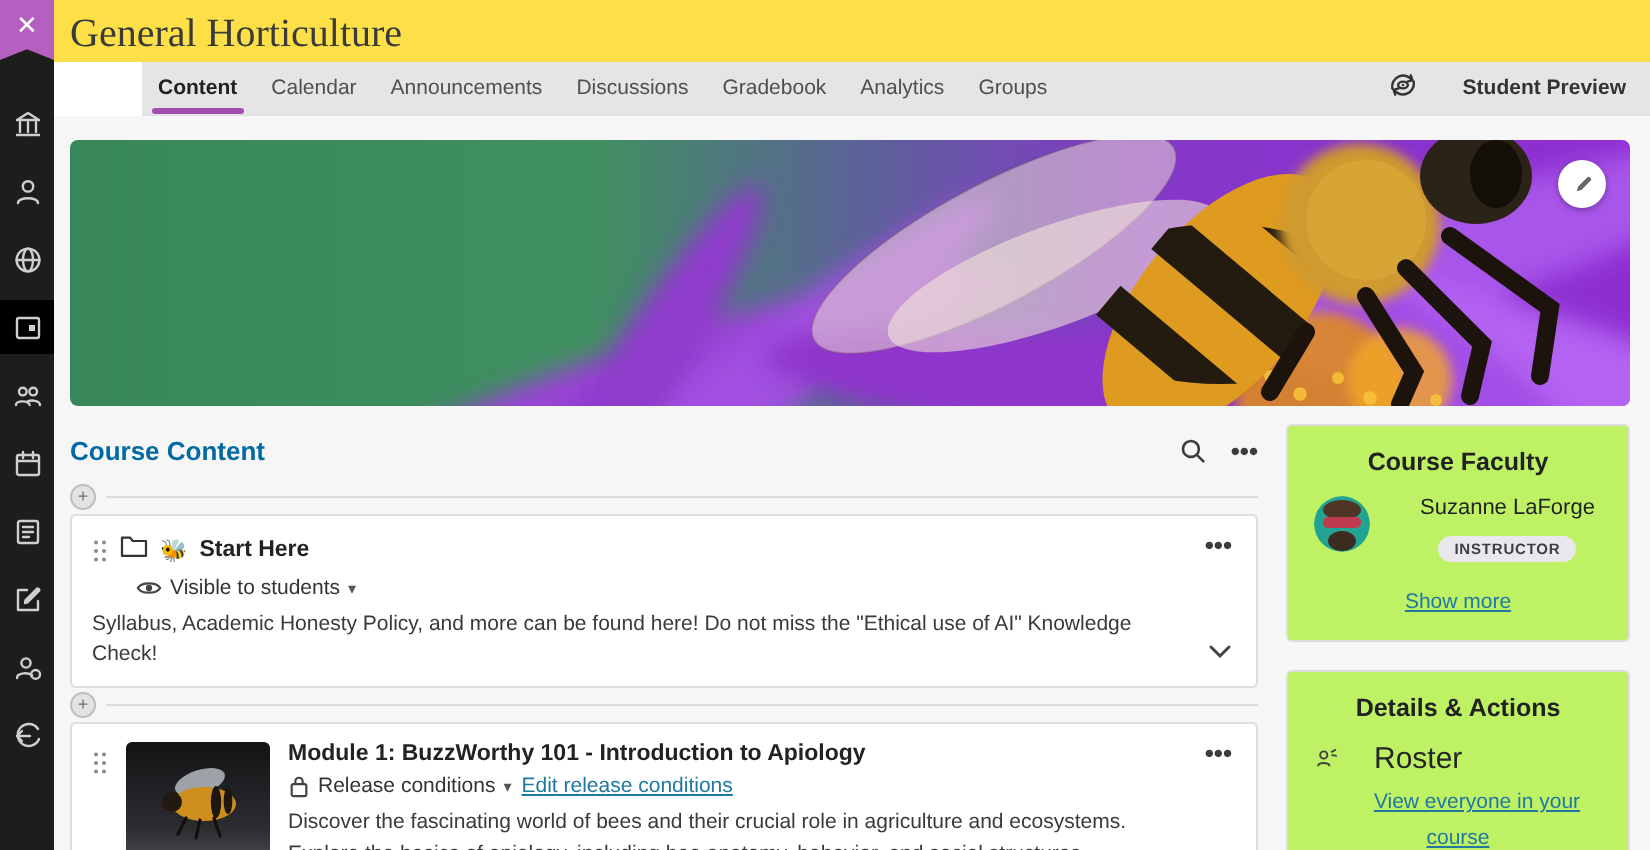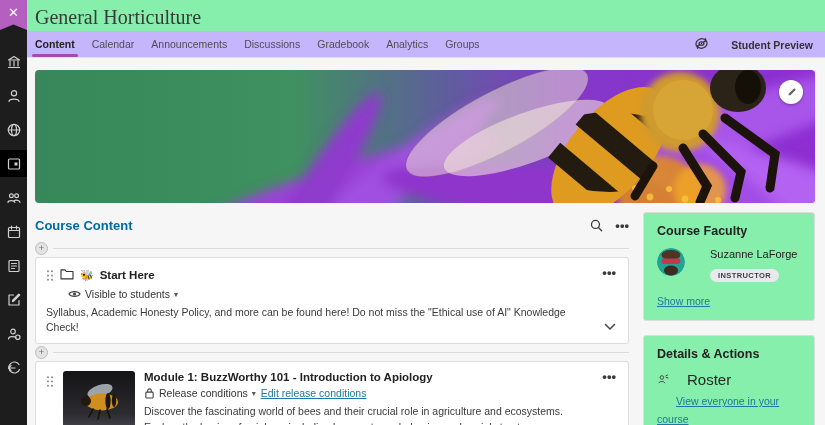--- a/index.html
+++ b/index.html
@@ -11,24 +11,24 @@
   .sidenav { width:27px; background:#1d1d1d; flex:none; display:flex; flex-direction:column; align-items:center; z-index:5; }
   .close-tile { width:27px; height:30px; background:#b55fc0; display:flex; align-items:center; justify-content:center;
     color:#fff; font-size:13px; cursor:pointer; clip-path:polygon(0 0,100% 0,100% 100%,50% 82%,0 100%); padding-bottom:5px; }
   .nav-icons { display:flex; flex-direction:column; align-items:center; margin-top:18px; }
   .nav-btn { width:27px; height:27px; display:flex; align-items:center; justify-content:center; margin-bottom:7px; cursor:pointer; }
   .nav-btn.active { background:#000; }
   .nav-btn svg { stroke:#cfcfcf; fill:none; stroke-width:1.2; stroke-linecap:round; stroke-linejoin:round; }
 
   
   .main { flex:1; display:flex; flex-direction:column; min-width:0; }
-  .page-header { background:#86efac; padding:6px 10px 2px 8px; }
+  .page-header { background:#fde047; padding:6px 10px 2px 8px; }
   .course-title { font-family:"Liberation Serif", serif; font-weight:400; font-size:20px; color:#3a3a3a; }
 
-  .tabbar { background:#c4b5fd; display:flex; align-items:flex-end; padding:0 12px 0 8px; border-bottom:1px solid #e2e2e2; height:27px; }
+  .tabbar { background:#e5e5e5; display:flex; align-items:flex-end; padding:0 12px 0 8px; border-bottom:1px solid #e2e2e2; height:27px;margin-left:44px; }
   .tabs { display:flex; list-style:none; gap:17px; }
   .tab { font-size:10.5px; color:#4f4f4f; padding:5px 0 7px; position:relative; cursor:pointer; white-space:nowrap; }
   .tab.active { color:#222; font-weight:bold; }
   .tab.active::after { content:""; position:absolute; left:-3px; right:-3px; bottom:0; height:3px; background:#a24bb0; border-radius:2px; }
   .tab-spacer { flex:1; }
   .student-preview { display:flex; align-items:center; gap:22px; font-size:10.5px; color:#333; cursor:pointer; padding-bottom:5px; font-weight:600;}
 
   .content { flex:1; background:#f6f6f6; padding:12px 10px 0 8px; overflow:hidden; }
 
   
@@ -66,21 +66,21 @@
   .dropdown { display:flex; align-items:center; gap:4px; cursor:pointer; }
   .item-desc { font-size:10.5px; color:#3a3a3a; margin-top:5px; line-height:1.45; }
   .chev-btn { position:absolute; right:12px; bottom:8px; cursor:pointer; }
 
   .module-card { display:flex; gap:9px; padding:9px 30px 9px 10px; margin-bottom:0; }
   .thumb { width:72px; height:58px; border-radius:3px; overflow:hidden; flex:none; }
   .module-body { flex:1; min-width:0; }
   .link { color:#2078a0; text-decoration:underline; font-size:10.5px; cursor:pointer; }
 
   
-  .panel { background:#86efac; border:1px solid #ddd; border-radius:3px; padding:11px 13px; }
+  .panel { background:#bef264; border:1px solid #ddd; border-radius:3px; padding:11px 13px;text-align:center; }
   .panel + .panel { margin-top:14px; }
   .panel-h { font-size:12.5px; font-weight:bold; color:#222; margin-bottom:10px; }
   .faculty-row { display:flex; gap:25px; align-items:flex-start; margin-bottom:9px; }
   .avatar { width:28px; height:28px; border-radius:50%; overflow:hidden; flex:none; }
   .fac-name { font-size:11px; color:#222; margin-bottom:4px; }
   .badge { display:inline-block; font-size:7.5px; font-weight:bold; letter-spacing:.4px; background:#e9e9ed; color:#3c3c43;
     border-radius:8px; padding:2px 8px; }
   .detail-item { margin-bottom:9px; }
   .detail-label { display:flex; align-items:center; gap:17px; font-size:15px; font-weight:normal; color:#262626; margin-bottom:3px; }
   .detail-label svg { stroke:#444; fill:none; stroke-width:1.2; }

